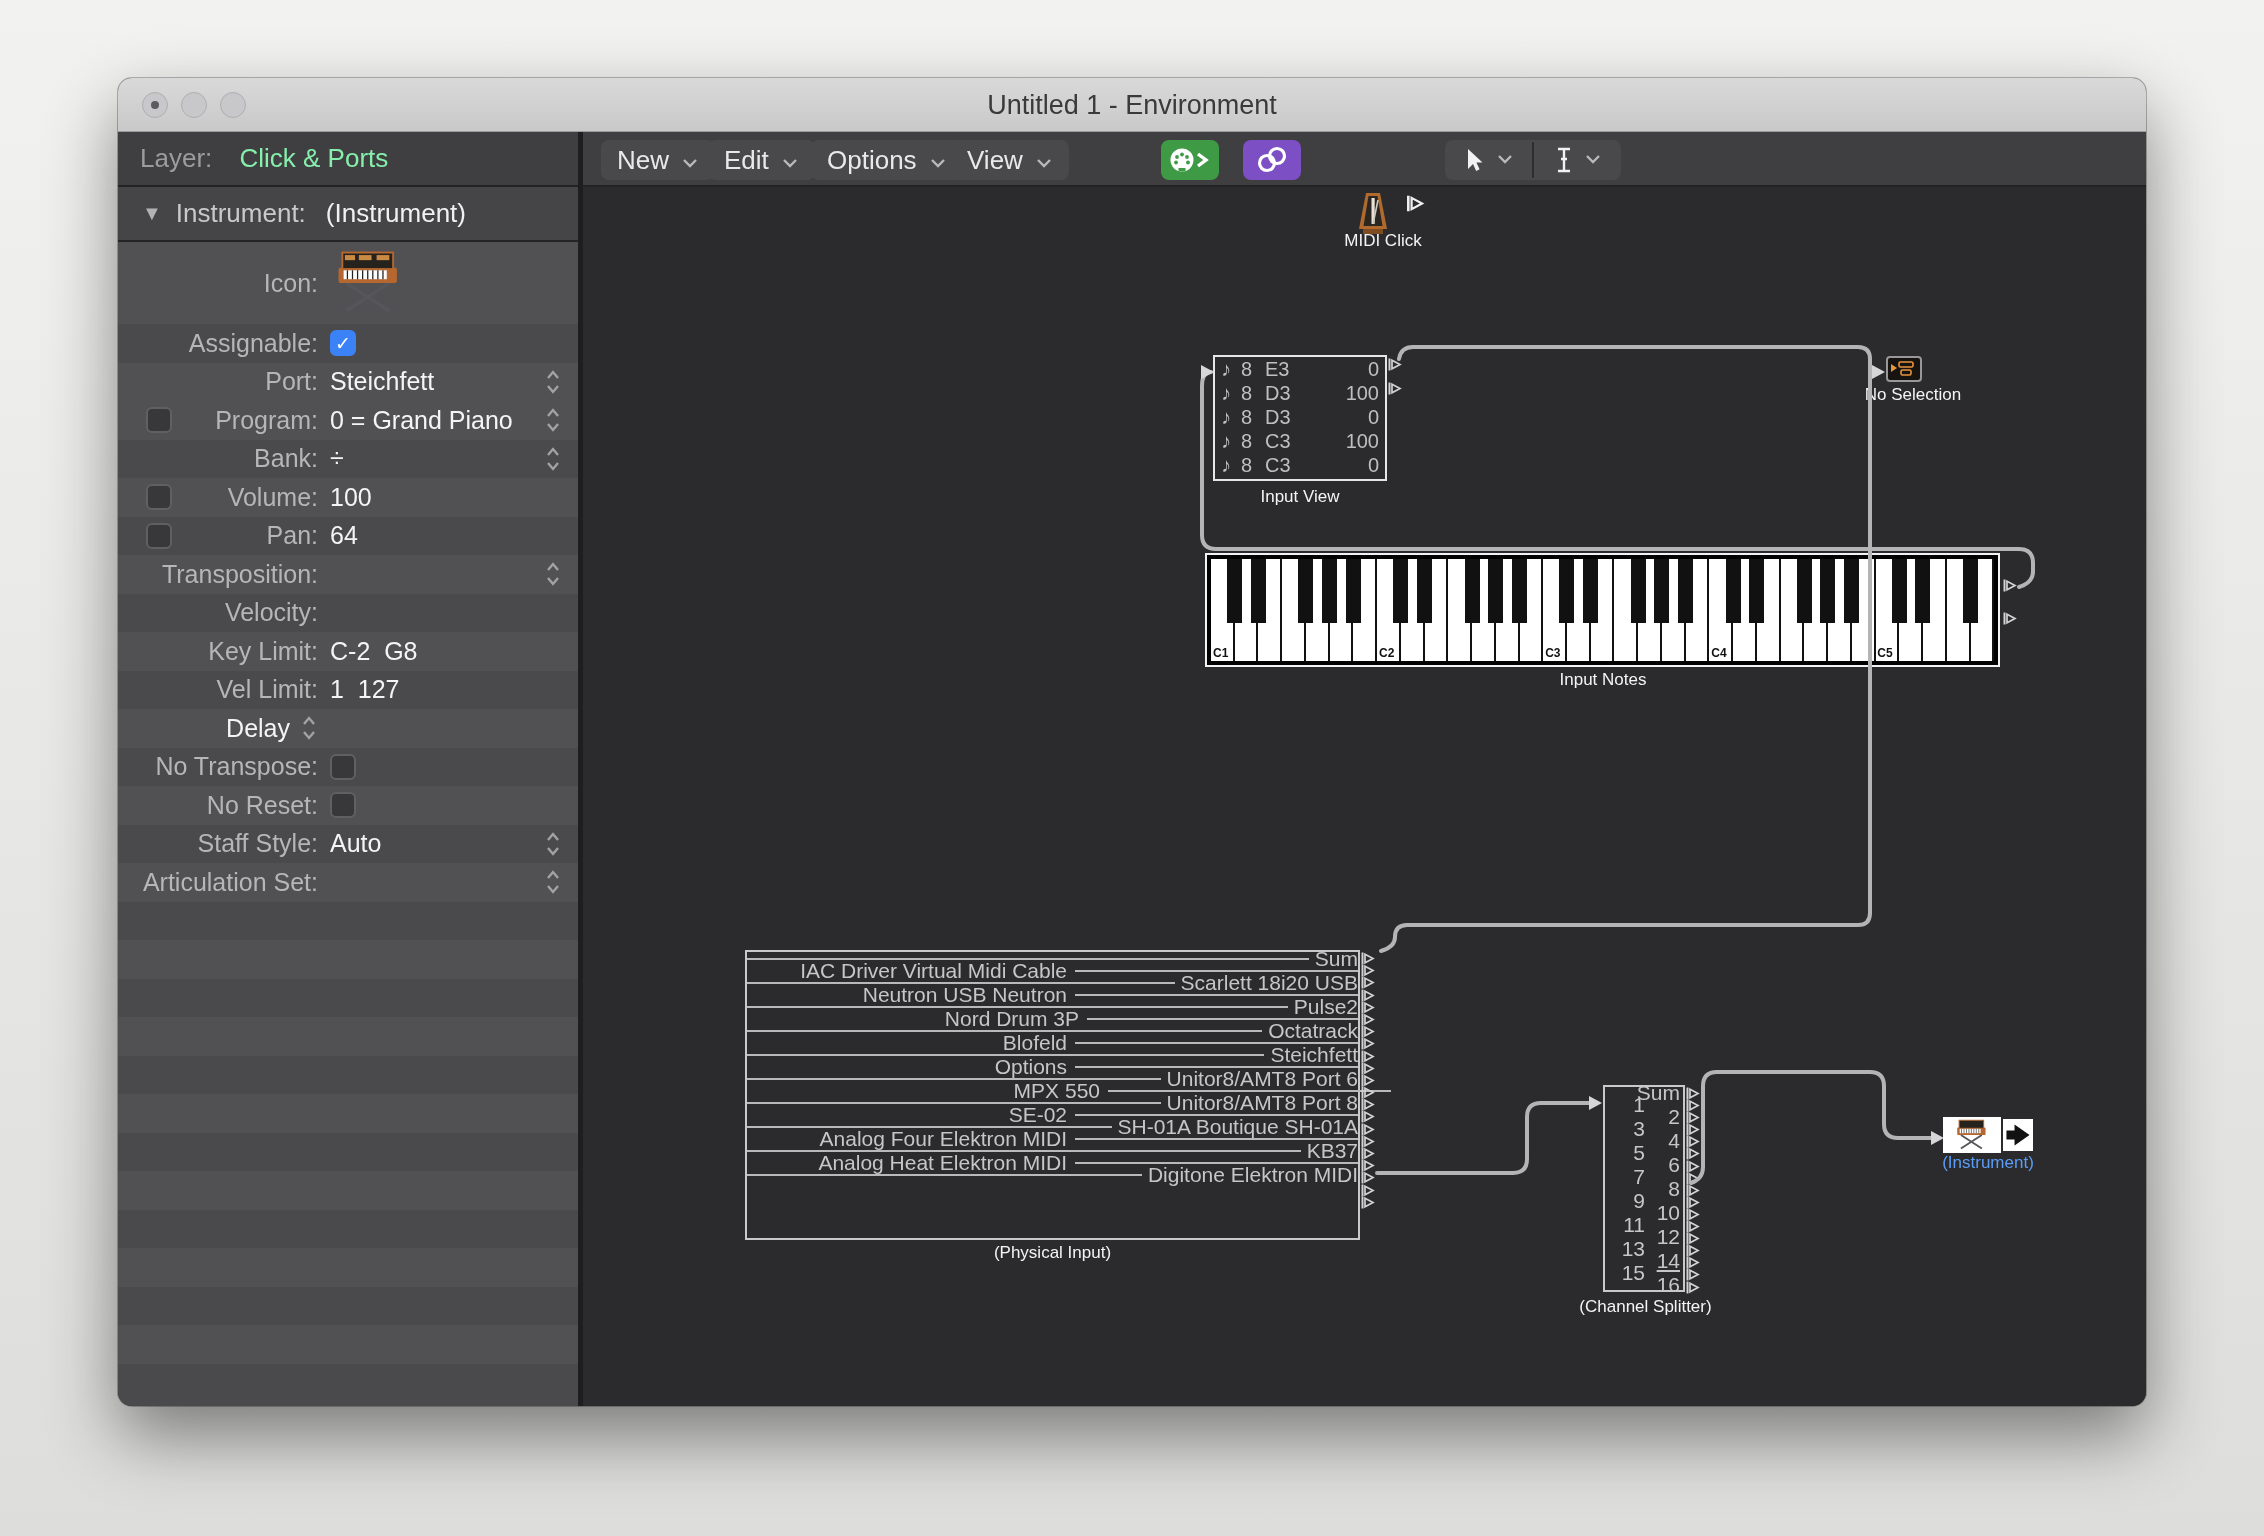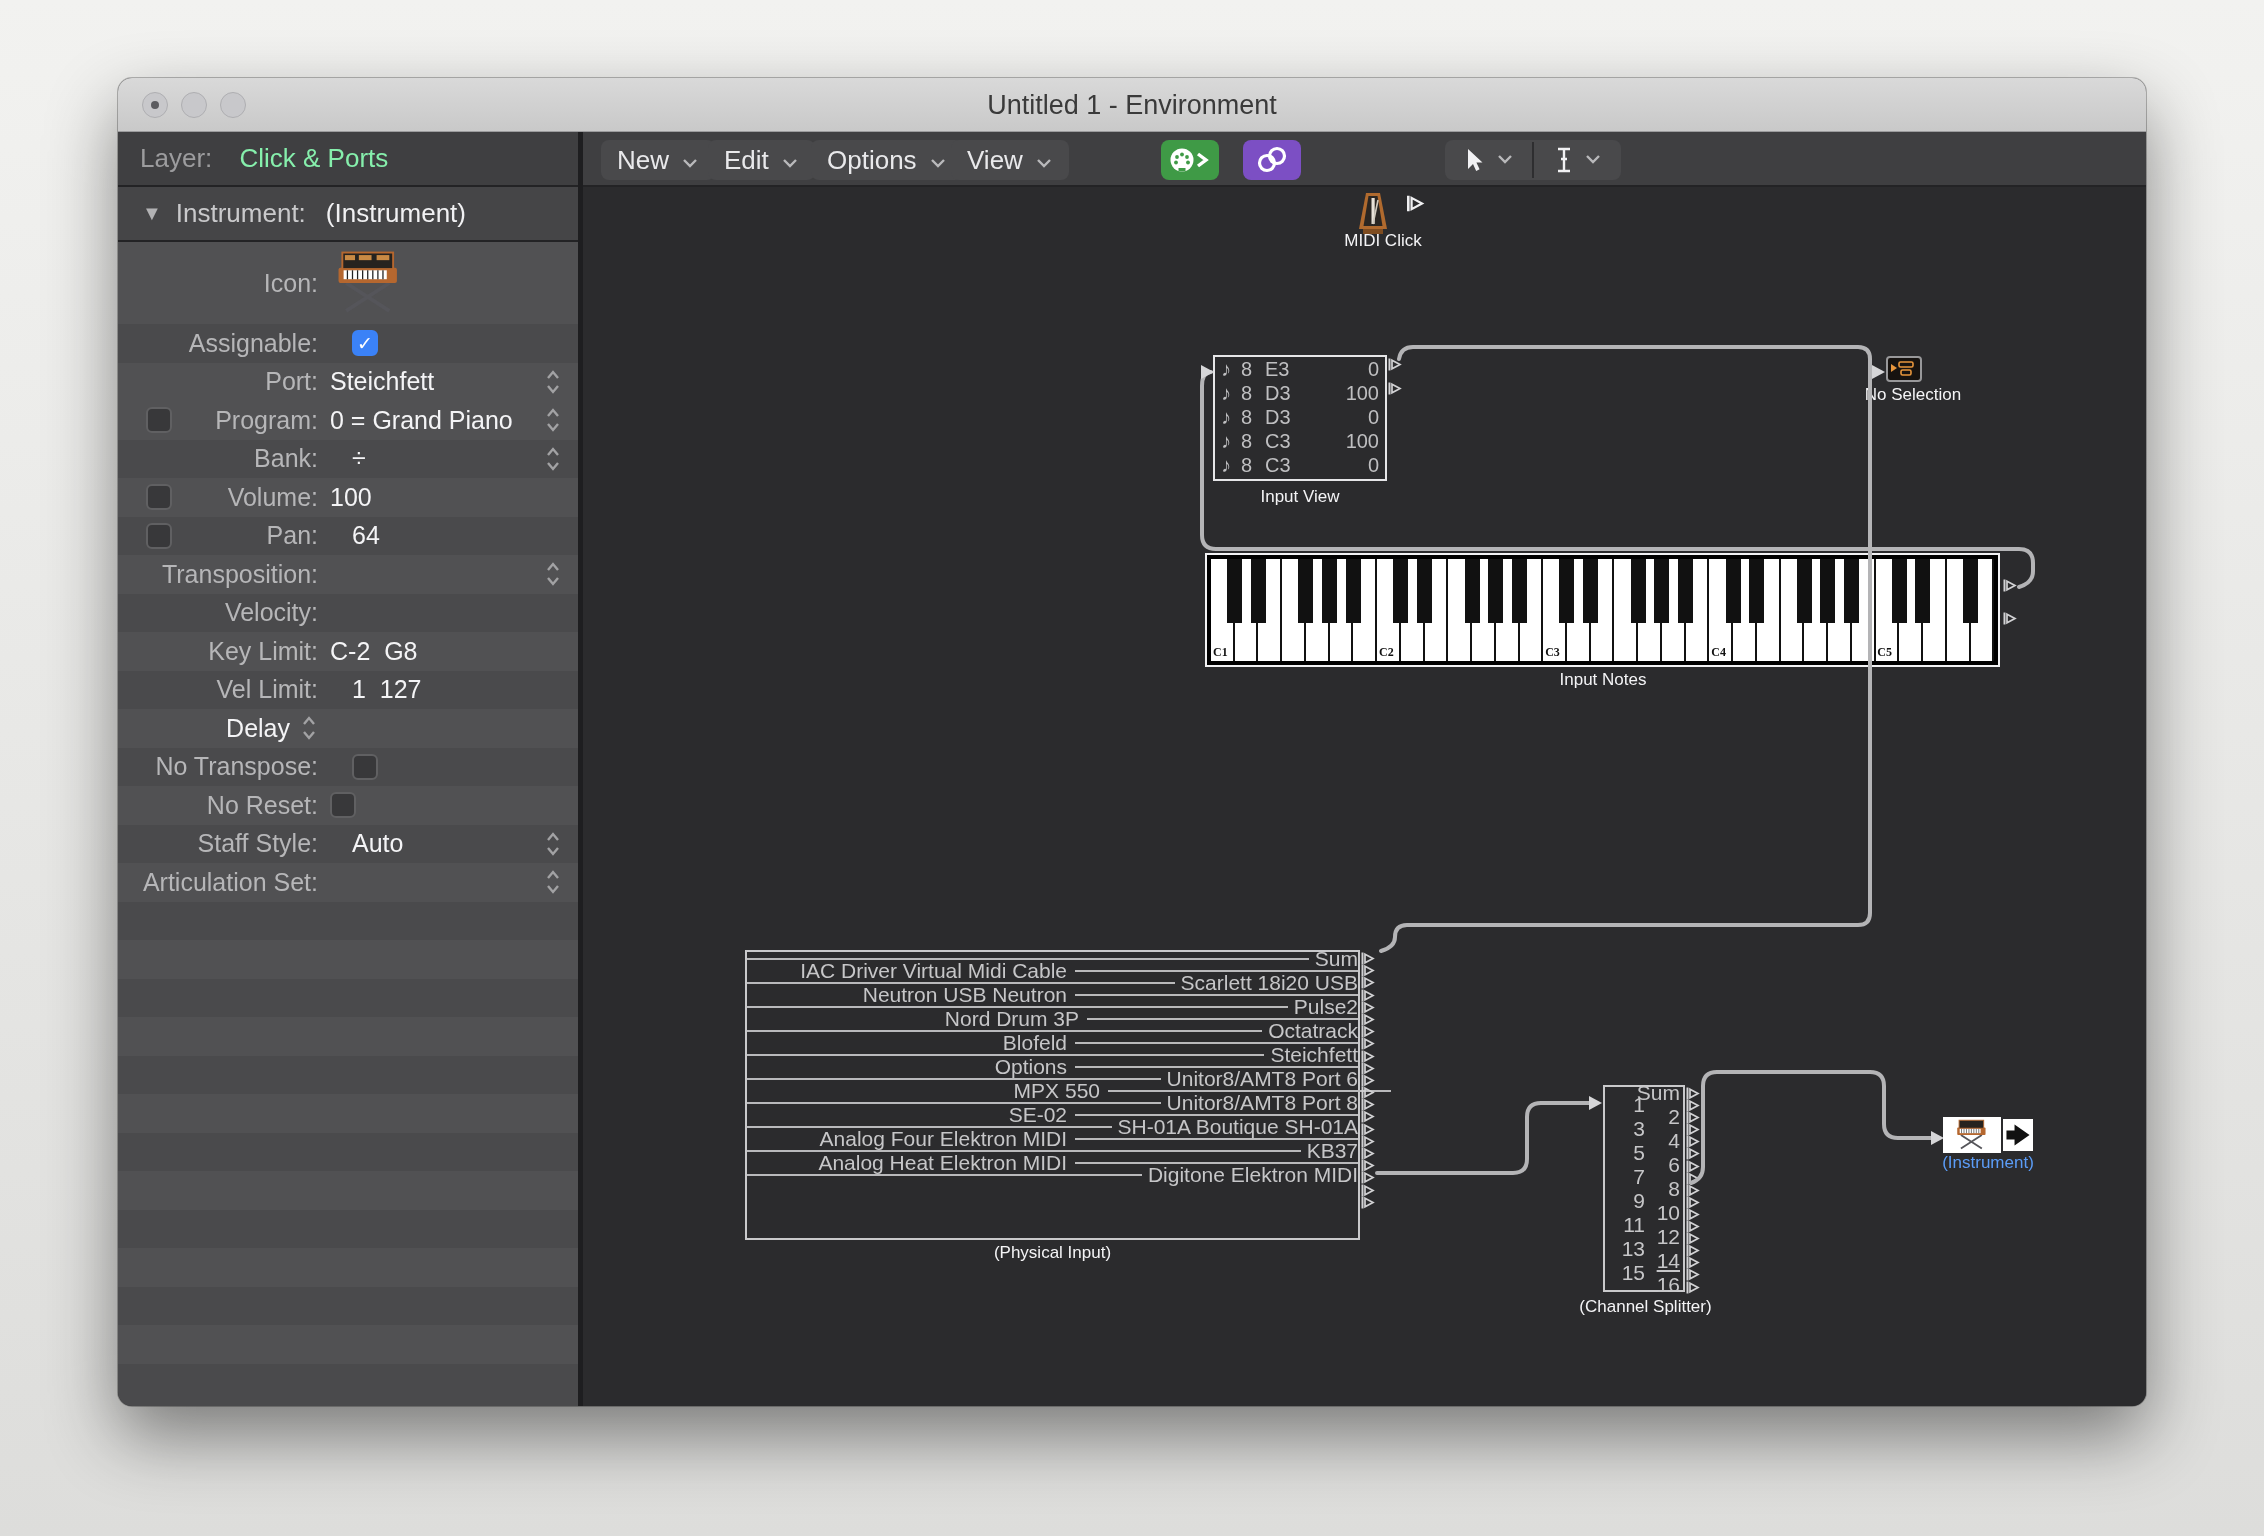--- a/index.html
+++ b/index.html
@@ -29,21 +29,21 @@
   .segdiv{width:2px;background:#2e2e30;margin:2px 0;}
   
   #sidebar{position:absolute;left:0;top:109px;width:460px;height:1219px;background:var(--sidebar);}
   #sep{position:absolute;left:460px;top:54px;width:5px;height:1274px;background:#1e1e20;}
   #insp-header{height:55px;background:#454547;border-bottom:2px solid var(--line);display:flex;align-items:center;font-size:26px;}
   #insp-header .tri{color:#b2b2b4;font-size:20px;margin:0 14px 0 24px;}
   #insp-header .k{color:#c9c9cb;} #insp-header .v{color:#f1f1f3;margin-left:20px;}
   #iconrow{height:82px;background:var(--rowB);display:flex;align-items:center;}
   #iconrow .lbl{width:212px;text-align:right;padding-right:12px;color:var(--txt);font-size:25px;}
   .srow{display:flex;align-items:center;height:38.5px;font-size:25px;position:relative;}
-  .srow.a{background:var(--rowA);gap:22px;} .srow.b{background:var(--rowB);}
+  .srow.a{background:var(--rowA);} .srow.b{background:var(--rowB);}
   .lblcol{width:212px;text-align:right;padding-right:12px;color:var(--txt);display:flex;justify-content:flex-end;align-items:center;gap:10px;}
   .lblcol.white{color:var(--val);}
   .valcol{flex:1;color:var(--val);white-space:pre;display:flex;align-items:center;}
   .cb{width:26px;height:26px;border-radius:6px;background:#38383a;border:2px solid #606062;flex:none;}
   .cb.left{position:absolute;left:28px;top:6px;}
   .cb.checked{background:#3b82f7;border-color:#3b82f7;color:#fff;font-size:19px;line-height:23px;text-align:center;}
   .stepper{margin-left:auto;margin-right:16px;flex:none;display:flex;}
   .stepper.inline{margin:0;}
   
   #canvas{position:absolute;left:465px;top:109px;width:1563px;height:1219px;background:var(--canvas);}
@@ -56,21 +56,21 @@
   .prow{position:absolute;left:0;width:611px;height:22px;display:flex;align-items:center;color:#c6c6c8;font-size:21px;}
   .pline{height:2px;background:#b9b9bb;flex:1;}
   .prow .wrapL{width:320px;text-align:right;flex:none;}
   #splitter{position:absolute;left:1020px;top:898px;width:82px;height:207px;border:2px solid #c9c9cb;}
   .sp{position:absolute;color:#c6c6c8;font-size:21px;line-height:22px;}
   #keyboard{position:absolute;left:622px;top:366px;width:795px;height:114px;border:2px solid #f2f2f4;background:#000;padding:4px;}
   #keys{position:relative;width:100%;height:100%;background:#fff;display:flex;}
   .wk{flex:1;border-right:2px solid #111;}
   .wk:last-child{border-right:none;}
   .bk{position:absolute;top:0;width:15px;height:64px;background:#111;}
-  .oct{position:absolute;bottom:1px;font-family:Liberation Serif, serif;font-size:12px;font-weight:bold;color:#111;}
+  .oct{position:absolute;bottom:1px;font-family:Liberation Sans, sans-serif;font-size:12px;font-weight:bold;color:#111;}
   .pins{position:absolute;display:flex;flex-direction:column;}
   .pin{display:block;}
   #noselicon{position:absolute;left:1303px;top:169px;width:36px;height:26px;background:#171310;border:2px solid #98989a;border-radius:4px;z-index:60;}
   #instricon{position:absolute;left:1360px;top:930px;width:58px;height:36px;background:#fff;z-index:60;display:flex;align-items:center;justify-content:center;}
   #instrarrow{position:absolute;left:1420px;top:932px;width:30px;height:32px;background:#fff;z-index:60;}
   #midiclickicon{position:absolute;left:770px;top:5px;width:40px;height:43px;}
   #clickoutlet{position:absolute;left:823px;top:8px;}
   #cables{position:absolute;left:0;top:0;width:1563px;height:1219px;z-index:50;pointer-events:none;}
 </style>
 </head>

